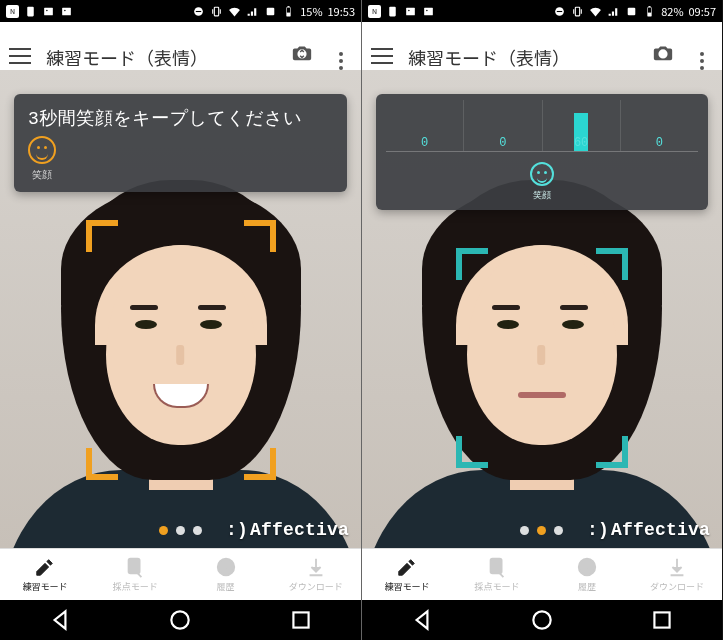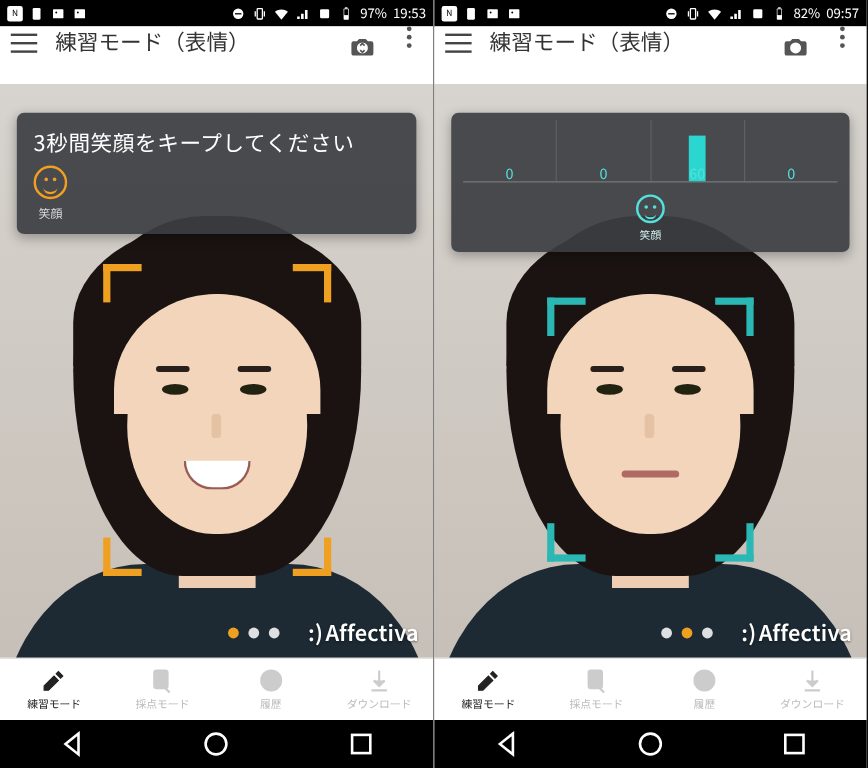--- a/index.html
+++ b/index.html
@@ -10,31 +10,31 @@
 
   
   .statusbar { height: 22px; background: #000; color: #fff; font-size: 11px; display: flex; align-items: center; padding: 0 6px; justify-content: space-between; }
   .sb-left, .sb-right { display: flex; align-items: center; gap: 5px; }
   .sb-ico { width: 13px; height: 13px; display: inline-flex; align-items: center; justify-content: center; }
   .sb-ico svg { width: 100%; height: 100%; }
   .sb-text { font-size: 11px; }
   .sb-ico.app { width: 13px; height: 13px; background: #fff; color:#000; border-radius:2px; font-size:7px; display:flex; align-items:center; justify-content:center; }
 
   
-  .appbar { height: 48px; background: #fff; display:flex; align-items:flex-start; padding: 0 6px; gap: 8px; }
+  .appbar { height: 48px; background: #fff; display:flex; align-items:flex-end; padding: 0 6px; gap: 8px; }
   .hamburger { width:28px;height:28px; display:flex; flex-direction:column; justify-content:center; gap:5px; padding:3px; }
   .hamburger span { height:2px; background:#444; width:22px; }
   .appbar-title { flex:1; font-size:18px; color:#333; margin-left: 4px; }
   .appbar-ico { width:34px; height:34px; display:flex; align-items:center; justify-content:center; color:#555; }
   .appbar-ico svg { width:22px; height:22px; }
   .kebab { display:flex; flex-direction:column; gap:3px; align-items:center; justify-content:center; width:28px; }
   .kebab span { width:4px;height:4px; background:#555; border-radius:50%; }
 
   
-  .camera { flex:1; position:relative; background: linear-gradient(#d7d3ce, #c7c0b8); overflow:hidden; }
+  .camera { flex:1; position:relative; background: linear-gradient(#d7d3ce, #c7c0b8); overflow:hidden;font-family:Liberation Mono, monospace; }
   .portrait { position:absolute; inset:0; }
   .hair { position:absolute; width: 240px; height: 300px; background:#1a1311; border-radius: 48% 48% 40% 40% / 45% 45% 60% 60%; left:50%; transform:translateX(-50%); top: 110px; }
   .face { position:absolute; width: 150px; height: 200px; background:#f2d5bb; border-radius:50% 50% 48% 48% / 55% 55% 45% 45%; left:50%; transform:translateX(-50%); top: 175px; }
   .neck { position:absolute; width: 64px; height: 60px; background:#efcdb2; left:50%; transform:translateX(-50%); top: 360px; }
   .shoulders { position:absolute; width: 360px; height: 260px; background:#1d2a33; left:50%; transform:translateX(-50%); top: 400px; border-radius: 120px 120px 0 0 / 140px 140px 0 0; }
   .eye { position:absolute; width:22px; height:9px; background:#221; border-radius:50%; top: 250px; }
   .eye.l { left: 135px; }
   .eye.r { left: 200px; }
   .brow { position:absolute; width:28px; height:5px; background:#2a201b; border-radius:3px; top: 235px; }
   .brow.l { left: 130px; }
@@ -167,21 +167,21 @@
               <rect x="5" y="5" width="14" height="14" rx="2"></rect>
             </svg>
           </span>
         <span class="sb-ico">
             <svg viewBox="0 0 24 24" fill="#fff">
               <rect x="8" y="4" width="8" height="17" rx="1"></rect>
               <rect x="10" y="2" width="4" height="2"></rect>
               <rect x="9" y="5" width="6" height="9" fill="#000"></rect>
             </svg>
           </span>
-        <span class="sb-text">97%</span>
+        <span class="sb-text">15%</span>
         <span class="sb-text">19:53</span>
       </div>
     </div>
 
     <div class="appbar">
       <div class="hamburger">
           <span></span>
           <span></span>
           <span></span>
         </div>

